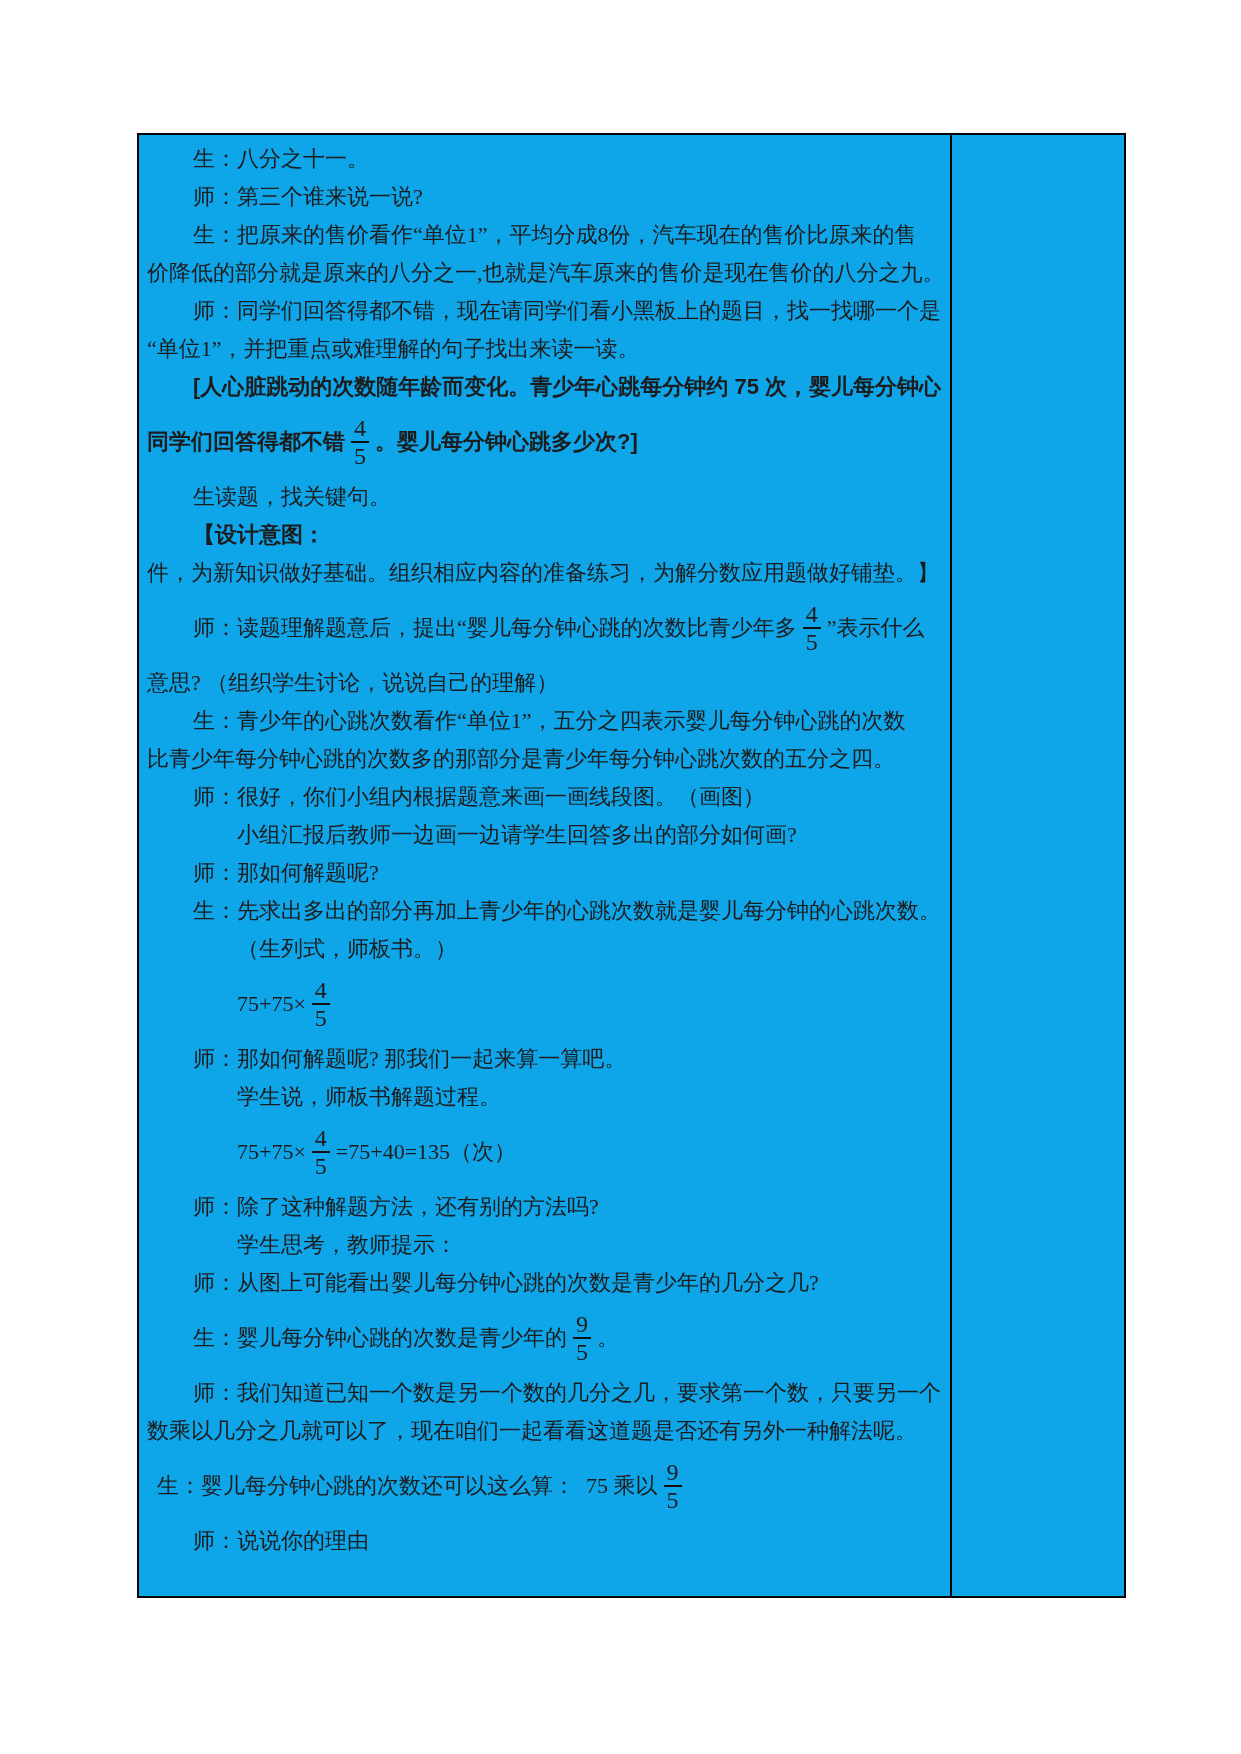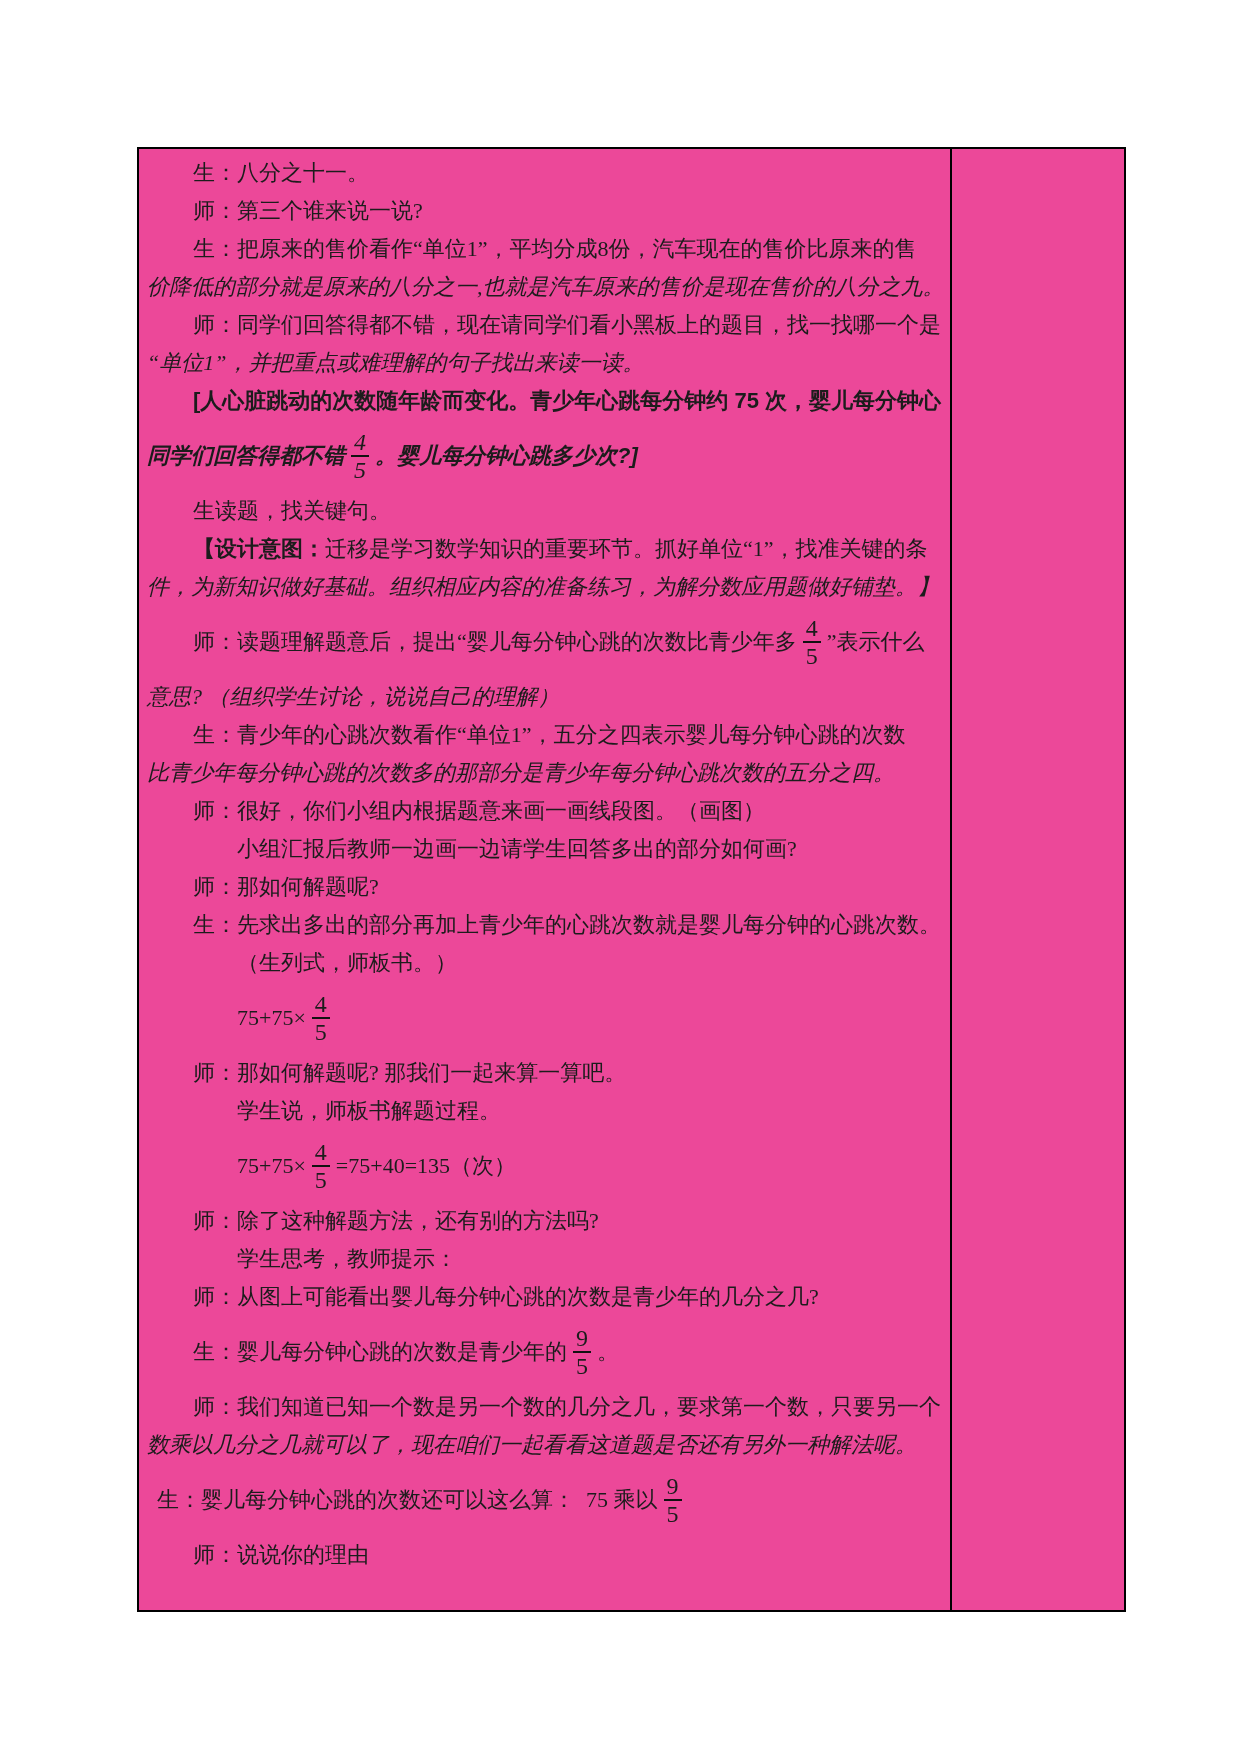--- a/index.html
+++ b/index.html
@@ -5,26 +5,26 @@
   html,body{margin:0;padding:0;}
   body{
     width:1241px;height:1754px;
     background:#ffffff;
     position:relative;
     font-family:"Liberation Serif","DejaVu Serif",serif;
     color:#1c1c1c;
   }
   .lesson-table{
     position:absolute;
-    left:137px;top:147px;
+    left:137px;top:133px;
     width:989px;height:1465px;
     border:2px solid #000;
     box-sizing:border-box;
     display:flex;
-    background:#ec4899;
+    background:#0ea5e9;
   }
   .dialogue-col{
     width:813px;
     box-sizing:border-box;
     border-right:2px solid #000;
     padding:5px 8px 0 8px;
     overflow:hidden;
   }
   .notes-col{
     flex:1;
@@ -34,21 +34,21 @@
     align-items:center;
     height:38px;
     white-space:pre;
     font-size:22px;
     letter-spacing:0px;
   }
   .line.has-frac{height:72px;}
   .indent-para{padding-left:46px;}
   .indent-sub{padding-left:90px;}
   .indent-tiny{padding-left:10px;}
-  .indent-none{padding-left:0;font-style:italic;}
+  .indent-none{padding-left:0;}
   .hei, .seg-bold{
     font-family:"Liberation Sans","DejaVu Sans",sans-serif;
     font-weight:bold;
   }
   .frac{
     display:inline-flex;
     flex-direction:column;
     align-items:center;
     margin:0 6px;
     font-size:24px;
@@ -66,21 +66,21 @@
   <div class="dialogue-col">
       <div class="line indent-para"><span class="seg">生：八分之十一。</span></div>
       <div class="line indent-para"><span class="seg">师：第三个谁来说一说?</span></div>
       <div class="line indent-para"><span class="seg">生：把原来的售价看作“单位1”，平均分成8份，汽车现在的售价比原来的售</span></div>
       <div class="line indent-none"><span class="seg">价降低的部分就是原来的八分之一,也就是汽车原来的售价是现在售价的八分之九。</span></div>
       <div class="line indent-para"><span class="seg">师：同学们回答得都不错，现在请同学们看小黑板上的题目，找一找哪一个是</span></div>
       <div class="line indent-none"><span class="seg">“单位1”，并把重点或难理解的句子找出来读一读。</span></div>
       <div class="line indent-para hei"><span class="seg">[人心脏跳动的次数随年龄而变化。青少年心跳每分钟约 75 次，婴儿每分钟心</span></div>
       <div class="line indent-none hei has-frac"><span class="seg">同学们回答得都不错</span><span class="frac"><span class="num">4</span><span class="den">5</span></span><span class="seg">。婴儿每分钟心跳多少次?]</span></div>
       <div class="line indent-para"><span class="seg">生读题，找关键句。</span></div>
-      <div class="line indent-para"><span class="seg-bold">【设计意图：</span><span class="seg">迁移是学习数学知识的重要环节。抓好单位“1”，找准关键的条</span></div>
+      <div class="line indent-para"><span class="seg-bold">【设计意图：</span></div>
       <div class="line indent-none"><span class="seg">件，为新知识做好基础。组织相应内容的准备练习，为解分数应用题做好铺垫。】</span></div>
       <div class="line indent-para has-frac"><span class="seg">师：读题理解题意后，提出“婴儿每分钟心跳的次数比青少年多</span><span class="frac"><span class="num">4</span><span class="den">5</span></span><span class="seg">”表示什么</span></div>
       <div class="line indent-none"><span class="seg">意思? （组织学生讨论，说说自己的理解）</span></div>
       <div class="line indent-para"><span class="seg">生：青少年的心跳次数看作“单位1”，五分之四表示婴儿每分钟心跳的次数</span></div>
       <div class="line indent-none"><span class="seg">比青少年每分钟心跳的次数多的那部分是青少年每分钟心跳次数的五分之四。</span></div>
       <div class="line indent-para"><span class="seg">师：很好，你们小组内根据题意来画一画线段图。（画图）</span></div>
       <div class="line indent-sub"><span class="seg">小组汇报后教师一边画一边请学生回答多出的部分如何画?</span></div>
       <div class="line indent-para"><span class="seg">师：那如何解题呢?</span></div>
       <div class="line indent-para"><span class="seg">生：先求出多出的部分再加上青少年的心跳次数就是婴儿每分钟的心跳次数。</span></div>
       <div class="line indent-sub"><span class="seg">（生列式，师板书。）</span></div>

